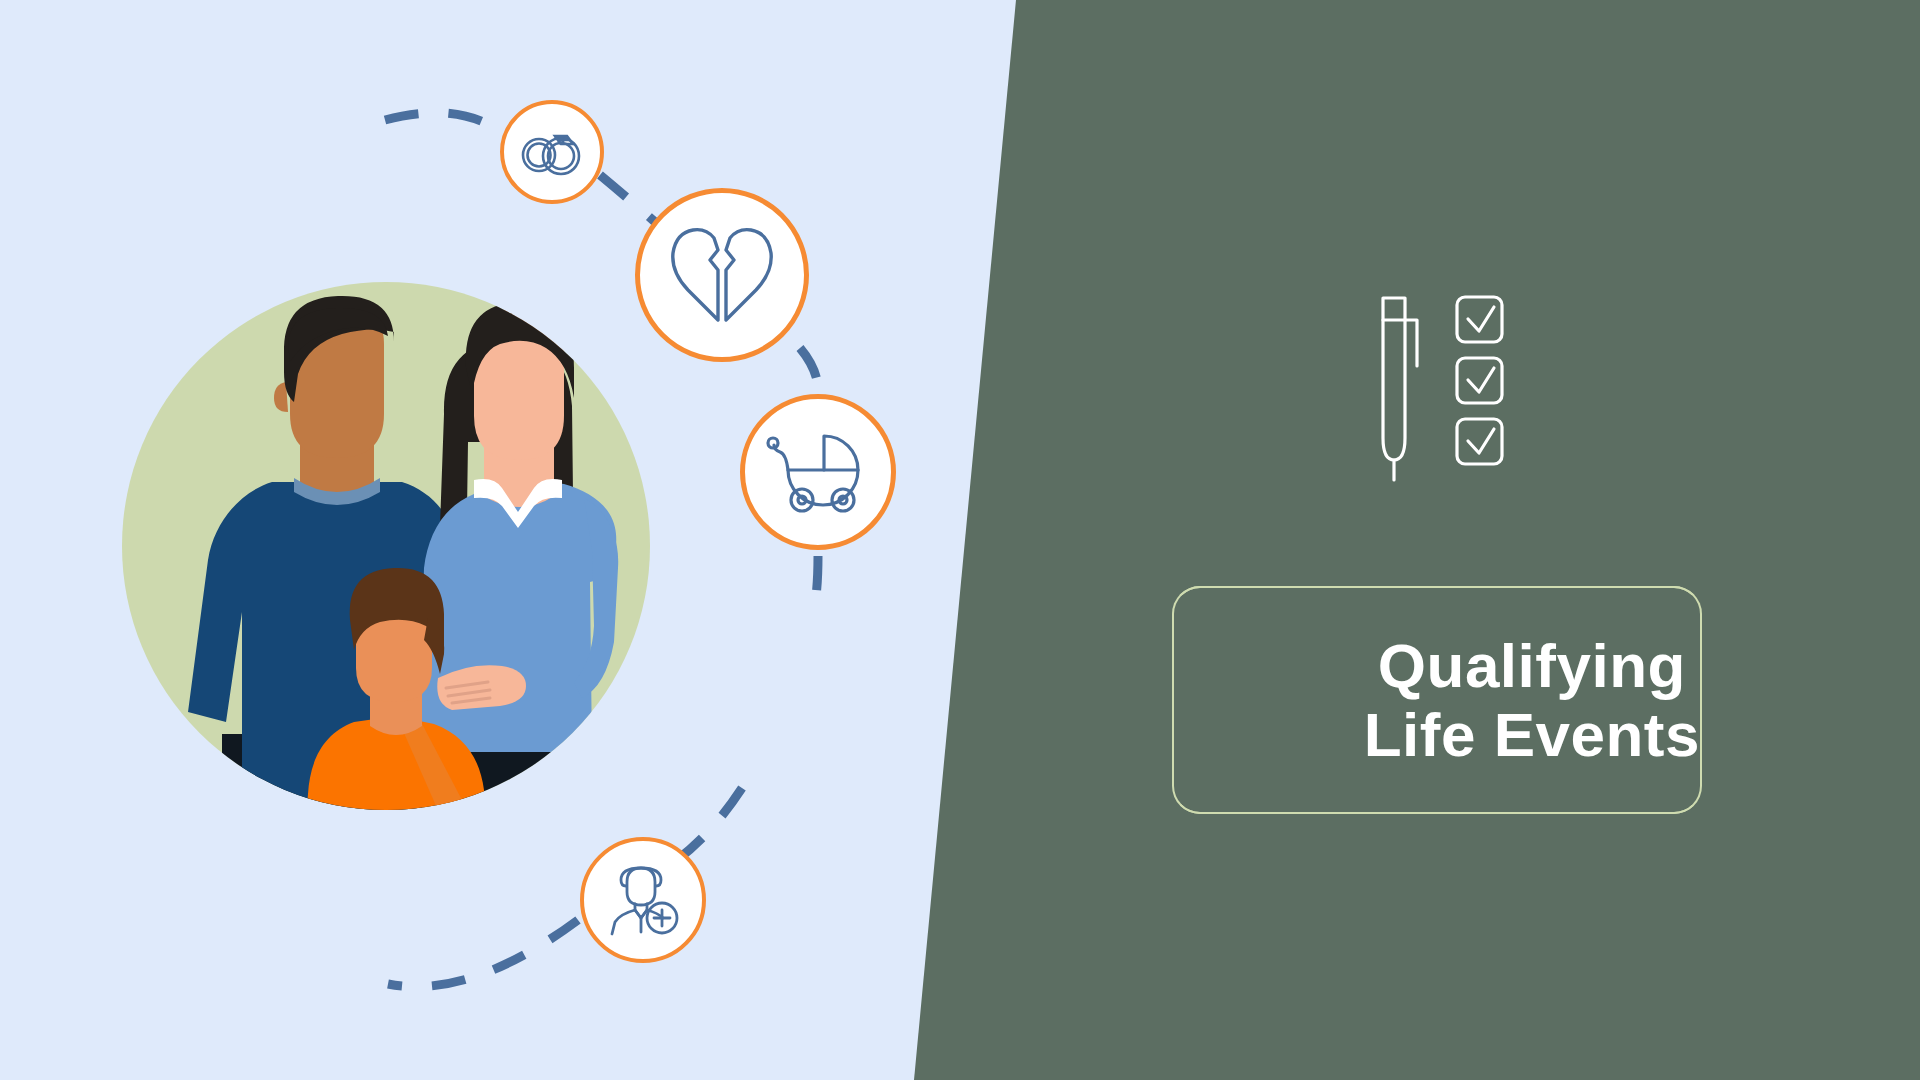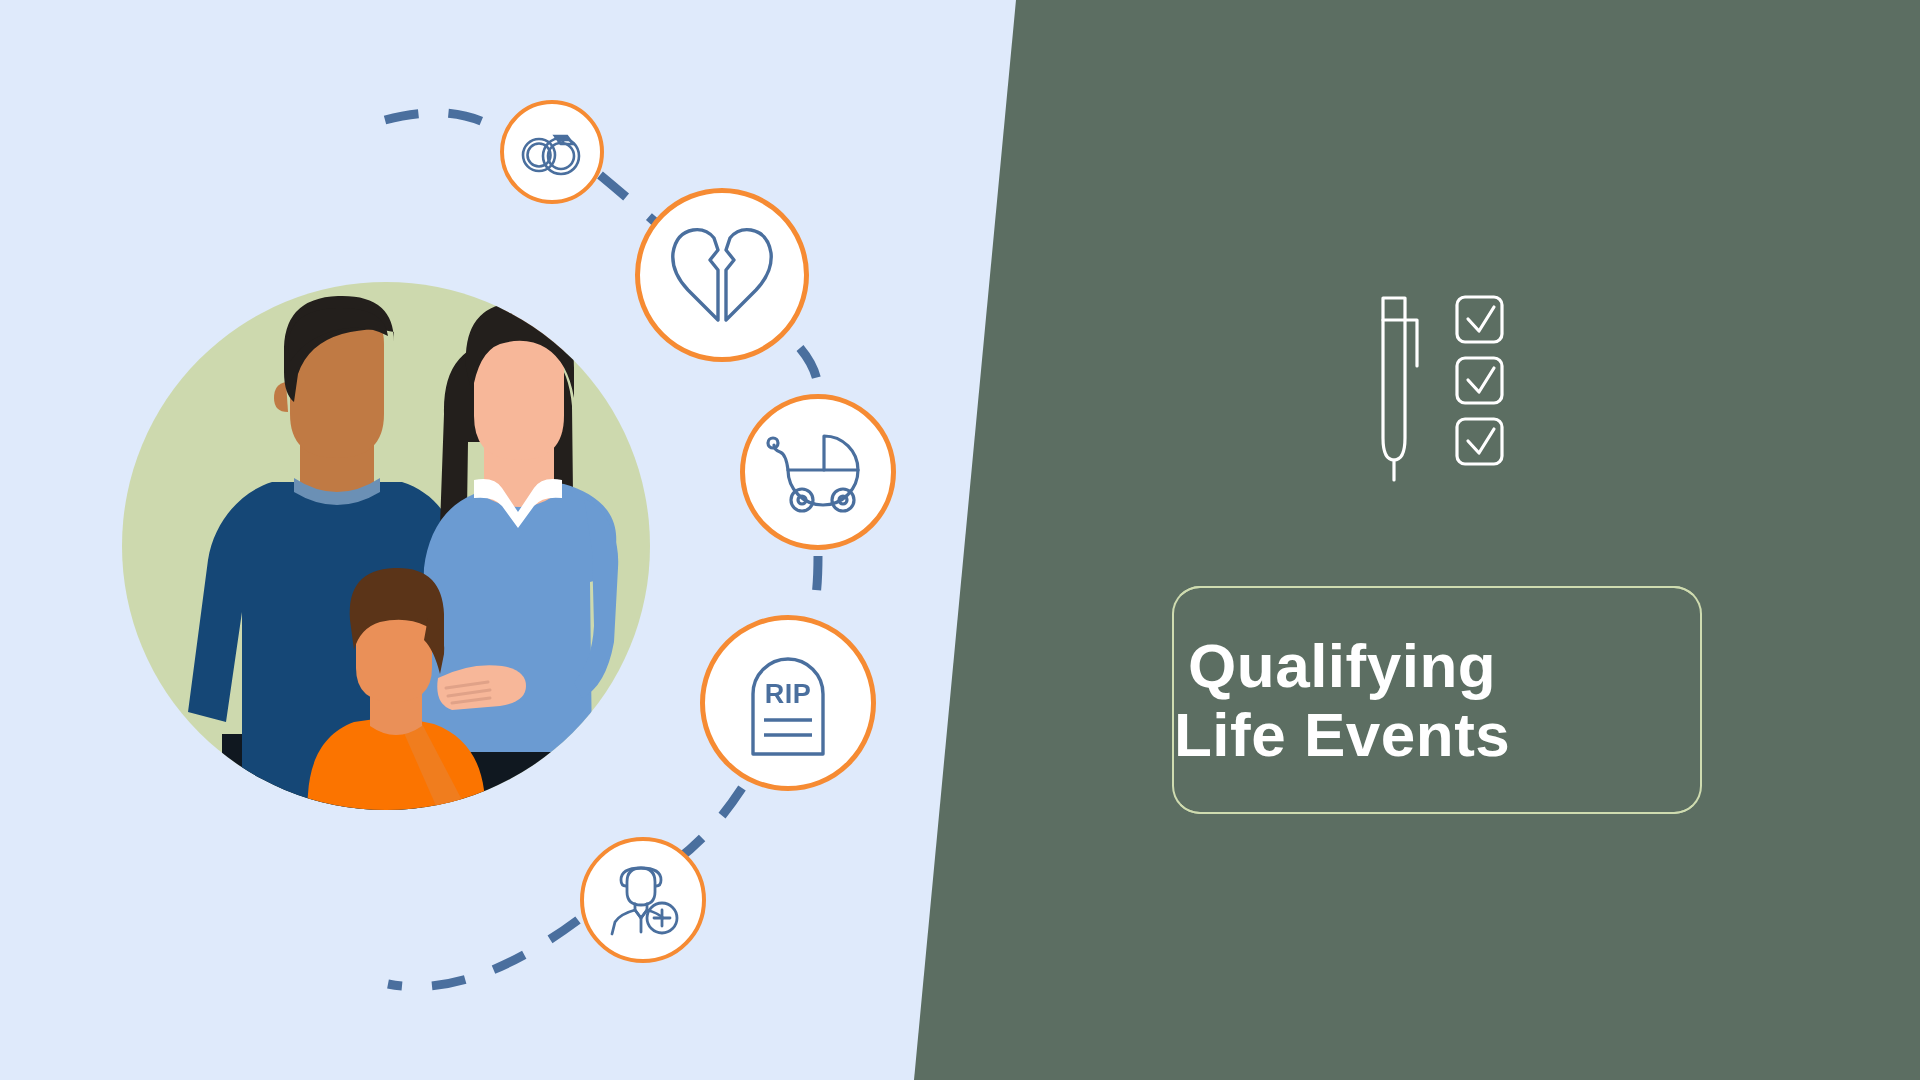--- a/index.html
+++ b/index.html
@@ -51,21 +51,21 @@
   }
   .right-icon svg{display:block;width:100%;height:100%;}
 
   .title-box{
     position:absolute;left:1172px;top:586px;width:530px;height:228px;
     box-sizing:border-box;
     border:2px solid #cfdcb0;
     border-radius:28px;
     border-left-color:transparent;
     border-right-color:transparent;
-    display:flex;align-items:center;justify-content:flex-start;
+    display:flex;align-items:center;justify-content:flex-end;
   }
   .title-box::before,.title-box::after{
     content:"";position:absolute;top:-2px;height:228px;width:40px;
     box-sizing:border-box;border:2px solid #cfdcb0;
     pointer-events:none;
   }
   .title-box::before{left:-2px;border-right:none;border-radius:28px 0 0 28px;}
   .title-box::after{right:-2px;border-left:none;border-radius:0 28px 28px 0;}
 
   .title-text{
@@ -188,29 +188,20 @@
         <path d="M22 42 Q20 26 14 24 Q8 22 8 17"></path>
         <circle cx="7" cy="15" r="5"></circle>
         <circle cx="36" cy="72" r="11"></circle>
         <circle cx="36" cy="72" r="4"></circle>
         <circle cx="77" cy="72" r="11"></circle>
         <circle cx="77" cy="72" r="4"></circle>
       </g>
     </svg>
   </div>
 
-  <div class="node n-rip">
-    <svg width="96" height="110" viewBox="0 0 96 110" xmlns="http://www.w3.org/2000/svg">
-      <g fill="none" stroke="#4a6f9e" stroke-width="3.4" stroke-linejoin="round">
-        <path d="M13 106 L13 46 A35 35 0 0 1 83 46 L83 106 Z"></path>
-        <path d="M24 72 L72 72 M24 87 L72 87" stroke-width="3.4"></path>
-      </g>
-      <text x="48" y="55" text-anchor="middle" font-family="Liberation Sans, sans-serif" font-size="27" font-weight="bold" fill="#4a6f9e" letter-spacing="0.5">RIP</text>
-    </svg>
-  </div>
 
   <div class="node n-person">
     <svg width="82" height="72" viewBox="0 0 82 72" xmlns="http://www.w3.org/2000/svg">
       <g fill="none" stroke="#4a6f9e" stroke-width="2.8" stroke-linecap="round" stroke-linejoin="round">
         <path d="M25 18 Q25 4 39 4 Q53 4 53 18 L53 28 Q53 41 39 41 Q25 41 25 28 Z"></path>
         <path d="M24 22 Q19 22 19 16 Q19 4 39 4 Q59 4 59 16 Q59 22 54 22"></path>
         <path d="M33 40 L33 46 L39 54 L45 46 L45 40"></path>
         <path d="M33 46 L39 54 L45 46"></path>
         <path d="M39 54 L39 68"></path>
         <path d="M33 46 Q18 50 13 58 L10 70"></path>

